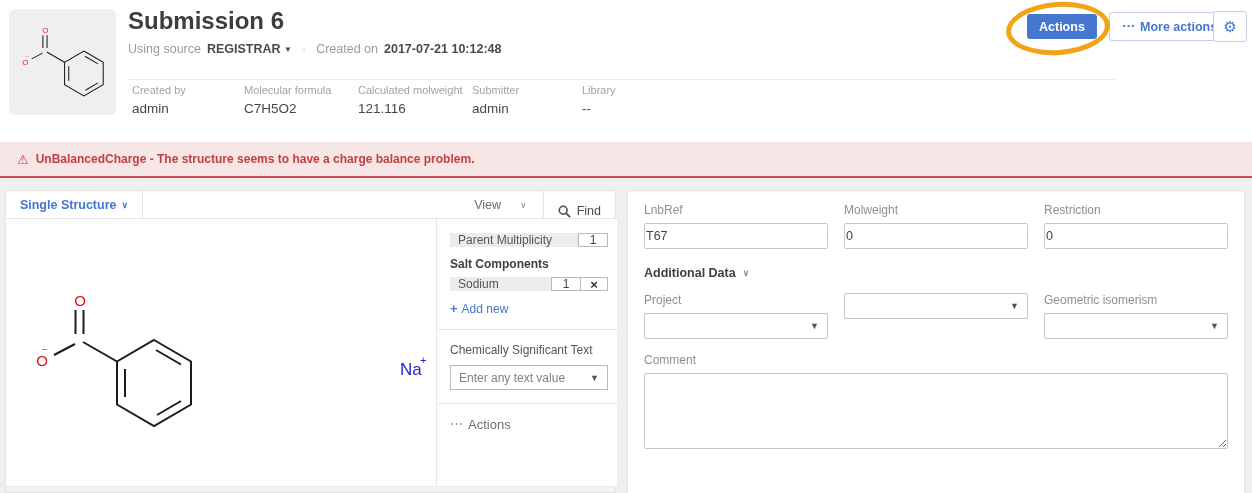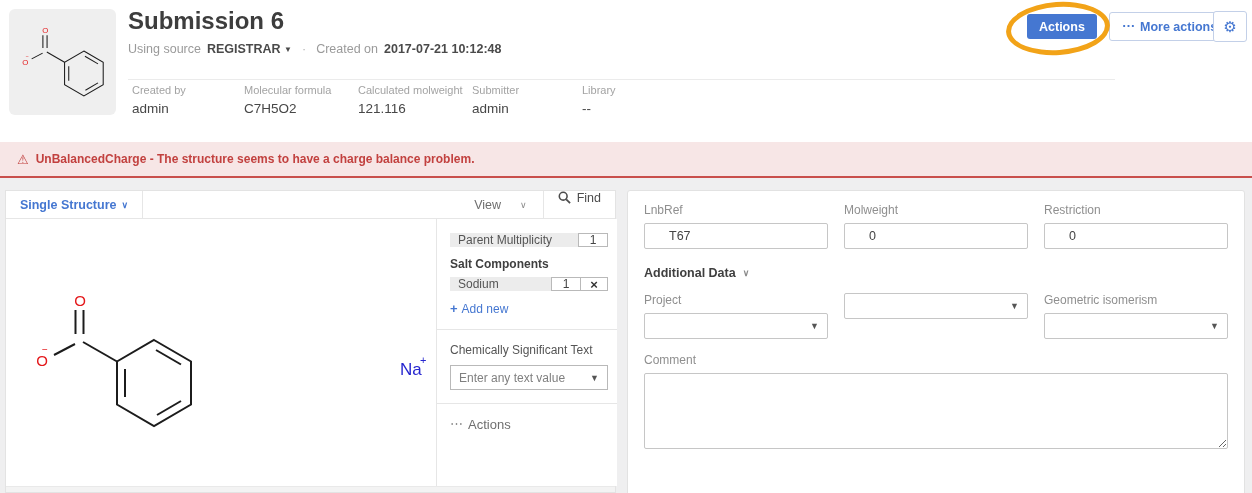--- a/index.html
+++ b/index.html
@@ -32,21 +32,21 @@
   .banner .msg { color:#c2413f; font-size:12px; font-weight:bold; }
 
   
   .left-card { position:absolute; left:5px; top:190px; width:611px; height:303px; background:#fff; border:1px solid #e3e3e3; }
   .toolbar { position:absolute; left:0; top:0; right:0; height:28px; border-bottom:1px solid #e6e6e6; display:flex; align-items:stretch; }
   .mode-tab { width:137px; border-right:1px solid #e6e6e6; display:flex; align-items:center; justify-content:center; gap:5px; color:#4577d1; font-size:12.5px; font-weight:bold; cursor:pointer; }
   .chev { font-size:9px; color:#8a8a8a; position:relative; top:0px; }
   .mode-tab .chev { color:#4577d1; }
   .toolbar-spacer { flex:1; }
   .view-btn { display:flex; align-items:center; gap:19px; padding:0 16px; color:#6e6e6e; font-size:12.5px; cursor:pointer; border-right:1px solid #e6e6e6; }
-  .find-btn { display:flex; align-items:flex-start; gap:6px; padding:0 14px; color:#4c4c4c; font-size:12.5px; cursor:pointer; }
+  .find-btn { display:flex; align-items:flex-end; gap:6px; padding:0 14px; color:#4c4c4c; font-size:12.5px; cursor:pointer; }
   .canvas { position:absolute; left:0; top:28px; width:430px; bottom:6px; background:#fff; }
   .canvas svg { position:absolute; left:10px; top:44px; }
   .card-bottom-strip { position:absolute; left:0; right:0; bottom:0; height:6px; background:#f3f3f3; border-top:1px solid #e9e9e9; }
 
   
   .components { position:absolute; left:430px; top:28px; bottom:6px; width:181px; border-left:1px solid #e6e6e6; padding:14px 9px 0 13px; background:#fff; }
   .comp-row { display:flex; height:14px; }
   .comp-label { flex:1; background:#ececec; color:#555; font-size:12px; display:flex; align-items:center; padding-left:8px; }
   .comp-num { width:30px; background:#fff; border:1px solid #b9b9b9; color:#444; font-size:12px; text-align:center; }
   .comp-x { width:27px; border:1px solid #b9b9b9; border-left:none; background:#fff; color:#333; font-size:13px; font-weight:bold; display:flex; align-items:center; justify-content:center; cursor:pointer; }
@@ -57,21 +57,21 @@
   .cst-label { margin-top:13px; font-size:12px; color:#555; }
   .cst-select { margin-top:8px; height:25px; border:1px solid #b9b9b9; display:flex; align-items:center; padding:0 8px; cursor:pointer; }
   .cst-select .ph { flex:1; font-size:12px; color:#7f7f7f; }
   .cst-select .sel-caret { font-size:9px; color:#555; }
   .actions-row { margin-top:13px; color:#6f6f6f; font-size:13px; display:flex; align-items:center; gap:6px; cursor:pointer; }
 
   
   .right-card { position:absolute; left:627px; top:190px; width:618px; height:338px; background:#fff; border:1px solid #e2e2e2; border-radius:3px; padding:12px 16px 0; }
   .fgrid { display:grid; grid-template-columns:1fr 1fr 1fr; column-gap:16px; }
   .f-label { font-size:12px; color:#8f8f8f; margin-bottom:6px; }
-  .f-input { width:100%; height:26px; border:1px solid #c6c6c6; border-radius:2px; font-size:12.5px; color:#444; padding:0 24px; font-family:"Liberation Sans", sans-serif; background:#fff; }
+  .f-input { width:100%; height:26px; border:1px solid #c6c6c6; border-radius:2px; font-size:12.5px; color:#444; padding:0 1px; font-family:"Liberation Sans", sans-serif; background:#fff; }
   .add-data { margin-top:17px; font-size:12.5px; font-weight:bold; color:#3f3f3f; display:flex; align-items:center; gap:7px; cursor:pointer; }
   .fgrid.second { margin-top:13px; }
   .f-select { width:100%; height:26px; border:1px solid #c6c6c6; border-radius:2px; display:flex; align-items:center; justify-content:flex-end; padding:0 8px; cursor:pointer; }
   .f-select .sel-caret { font-size:9px; color:#555; }
   .comment-label { margin-top:14px; font-size:12px; color:#8f8f8f; }
   .comment-area { margin-top:6px; width:100%; height:76px; border:1px solid #c6c6c6; border-radius:2px; resize:both; font-family:"Liberation Sans", sans-serif; font-size:12.5px; color:#444; padding:6px 8px; }
 
   svg text { font-family:"Liberation Sans", sans-serif; }
 </style>
 </head>

